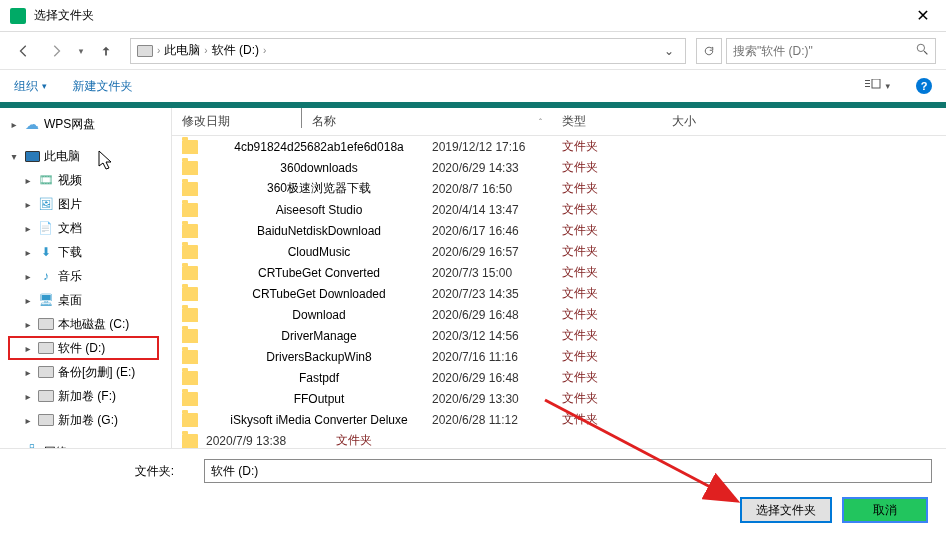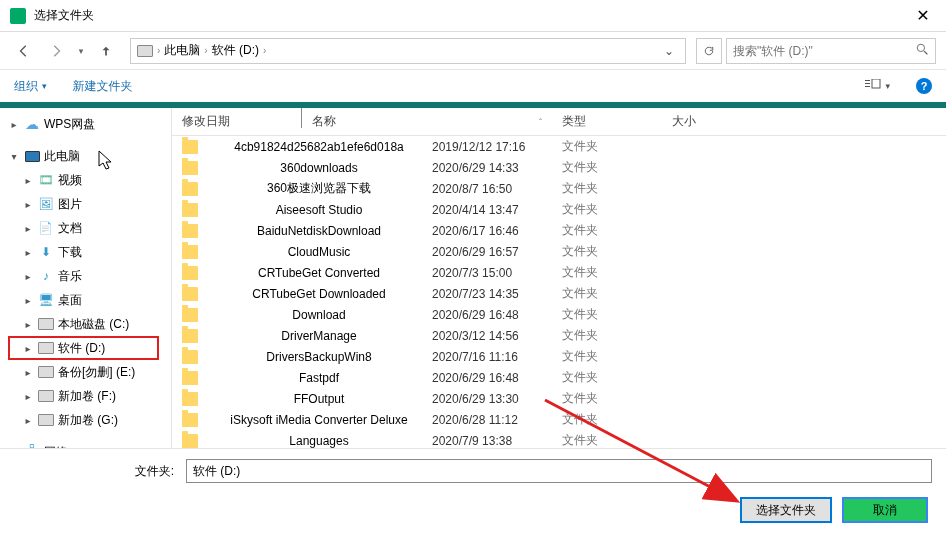--- a/index.html
+++ b/index.html
@@ -40,23 +40,23 @@
 .col-date{width:130px;}
 .col-type{width:110px;}
 .col-size{width:80px;}
 .sortarr{font-size:9px;color:#888;margin-left:auto;margin-right:20px;}
 .filelist{flex:1;overflow-y:auto;}
 .filerow{height:21px;display:flex;align-items:center;padding-left:10px;cursor:pointer;}
 .filerow .ficon{width:16px;height:14px;background:#ffd768;border-radius:1px 1px 0 0;margin-right:8px;position:relative;}
 .filerow .ficon::before{content:"";position:absolute;top:-3px;left:0;width:6px;height:3px;background:#ffd768;border-radius:1px 1px 0 0;}
 .filerow .fname{width:226px;overflow:hidden;text-overflow:ellipsis;white-space:nowrap;text-align:center;}
 .filerow .fdate{width:130px;color:#333;}
-.filerow .ftype{width:110px;color:#737373;}
+.filerow .ftype{width:110px;color:#7f1d1d;}
 .bottom{border-top:1px solid #e5e5e5;padding:10px 14px;}
-.frow{display:flex;align-items:center;margin-bottom:14px;}
+.frow{display:flex;align-items:center;margin-bottom:14px;gap:18px;}
 .frow .flabel{width:172px;text-align:right;padding-right:12px;}
 .frow input{flex:1;height:24px;border:1px solid #8a8a8a;padding:0 6px;outline:none;}
 .btnrow{display:flex;justify-content:flex-end;gap:10px;padding-right:4px;}
 .btn{min-width:86px;height:26px;border:2px solid #3b82f6;background:#22c55e;cursor:pointer;padding:0 14px;}
 .btn.primary{border:2px solid #0078d7;background:#e1e1e1;}
 .drive-icon{width:16px;height:12px;background:#ddd;border:1px solid #888;border-radius:1px;}
 .monitor-icon{width:15px;height:11px;background:#2a7ab8;border:1px solid #333;border-radius:1px;}
 .cloud-icon{color:#59a7e0;font-size:14px;}
 .red-arrow{position:absolute;pointer-events:none;z-index:100;}
 .cursor{position:absolute;left:98px;top:150px;z-index:50;}
@@ -327,21 +327,20 @@
           <div class="ftype">文件夹</div>
         </div>
         <div class="filerow">
           <div class="ficon"></div>
           <div class="fname">iSkysoft iMedia Converter Deluxe</div>
           <div class="fdate">2020/6/28 11:12</div>
           <div class="ftype">文件夹</div>
         </div>
         <div class="filerow">
           <div class="ficon"></div>
-          <div class="fname">Languages</div>
           <div class="fdate">2020/7/9 13:38</div>
           <div class="ftype">文件夹</div>
         </div>
       </div>
   </div>
 </div>
 
 <div class="bottom">
   <div class="frow">
     <div class="flabel">文件夹:</div>

